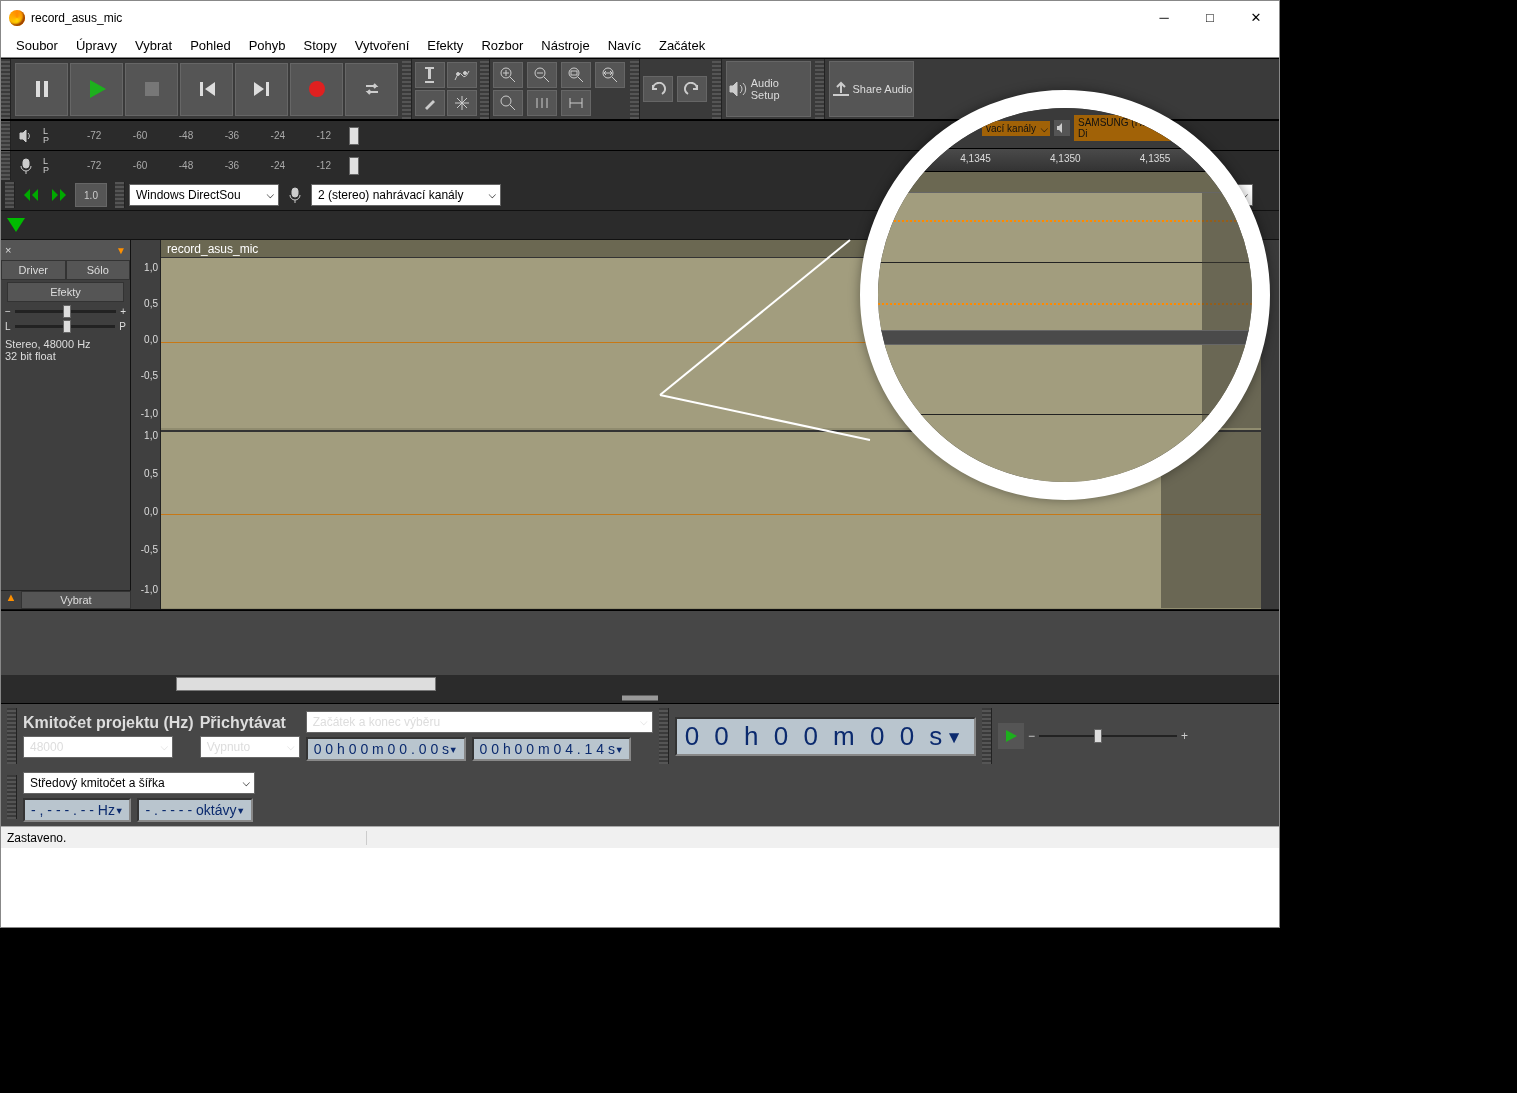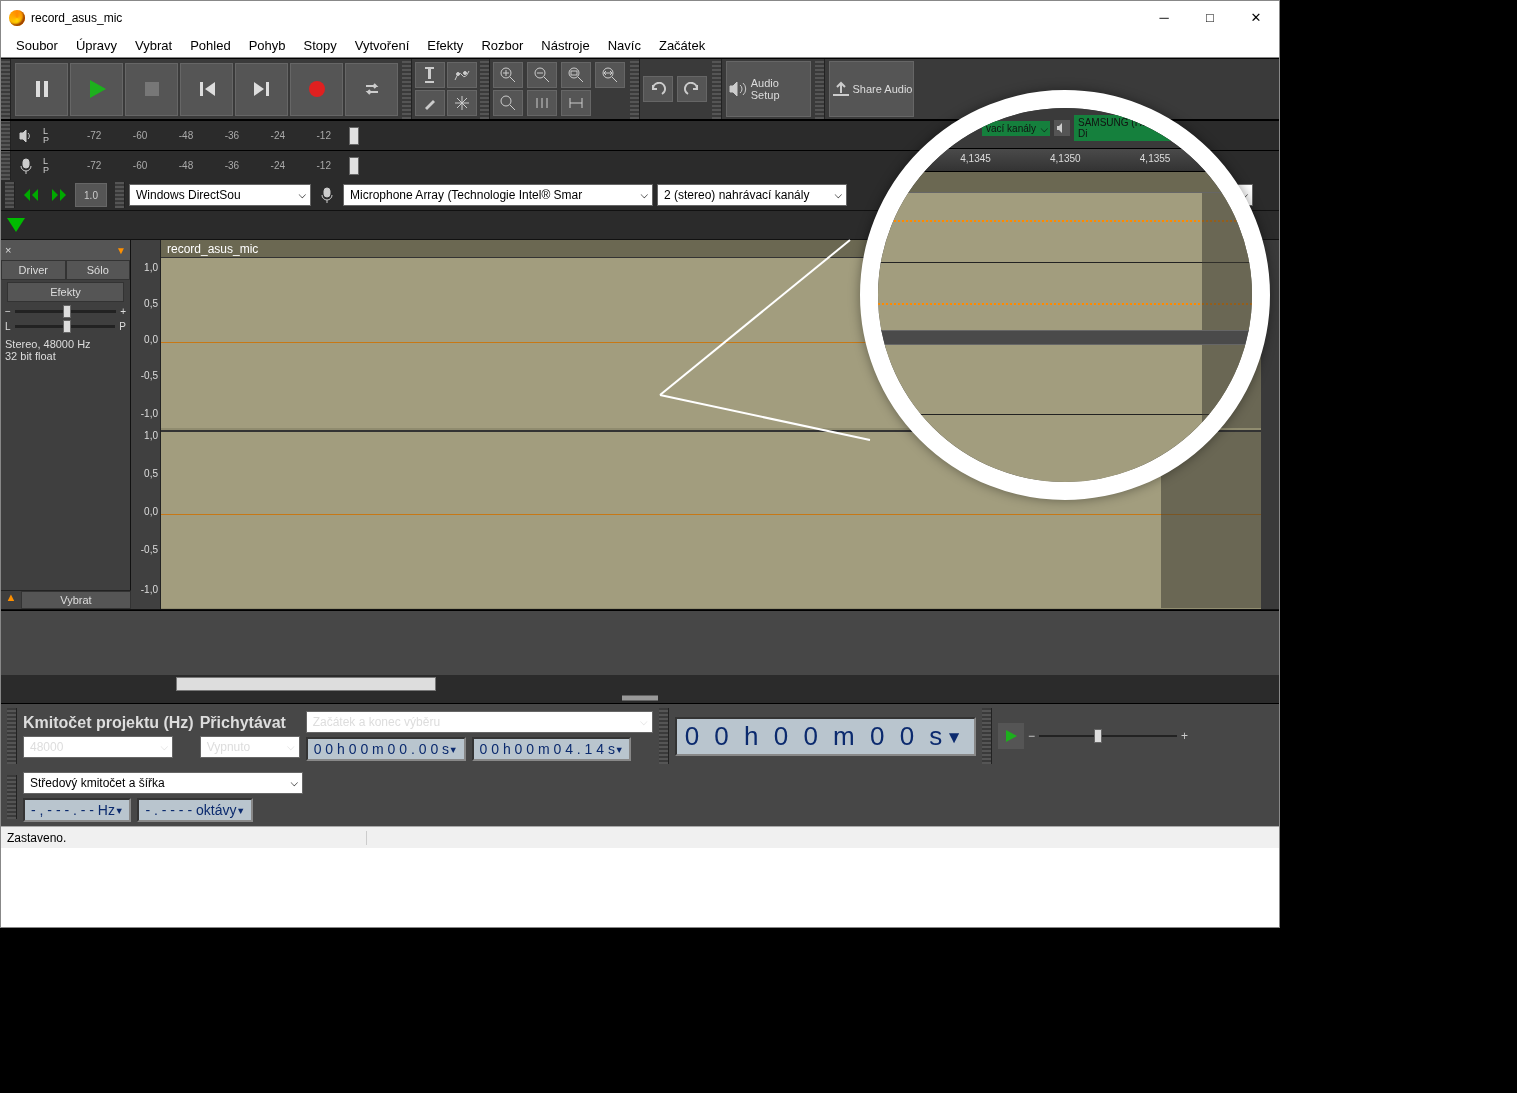--- a/index.html
+++ b/index.html
@@ -82,21 +82,21 @@
   .speed-slider .track { flex: 1; height: 2px; background: #222; position: relative; }
   .speed-slider .thumb { position: absolute; left: 40%; top: -6px; width: 8px; height: 14px; background: #ddd; border: 1px solid #666; }
   .freq-row { background:#474747; display:flex; align-items:center; padding:4px 6px; gap:6px; }
 
   .status-bar { background: #f0f0f0; height: 22px; border-top: 1px solid #aaa; display: flex; align-items: center; font-size: 12px; padding: 0 6px; }
   .status-bar .cell:first-child { width: 360px; border-right: 1px solid #ccc; }
 
   
   .magnifier { position: absolute; top: 90px; right: 10px; width: 410px; height: 410px; border: 18px solid #fff; border-radius: 50%; overflow: hidden; box-shadow: 0 0 12px rgba(0,0,0,0.4); background: #444; z-index: 50; }
   .magnifier .m-top { height: 40px; background: #3a3a3a; display: flex; align-items: center; justify-content: flex-end; gap: 4px; padding-right: 8px; font-size: 10px; color:#111;}
-  .magnifier .m-sel { background:#15803d; padding:2px 4px; font-size:10px; position:relative; padding-right:14px;}
+  .magnifier .m-sel { background:#a16207; padding:2px 4px; font-size:10px; position:relative; padding-right:14px;}
   .magnifier .m-sel::after{content:"⌵"; position:absolute; right:2px;}
   .magnifier .m-icon { width:16px; height:16px; background:#555; display:flex; align-items:center; justify-content:center;}
   .magnifier .m-ruler { height: 24px; background: linear-gradient(#4a4a4a,#333); position: relative; font-size: 10px; color: #ddd; border-top:1px solid #000; border-bottom:1px solid #000;}
   .magnifier .m-ruler span { position: absolute; top: 4px; }
   .magnifier .m-clip { height: 20px; background: #6b6852; }
   .magnifier .m-wave { flex:1; display: flex; flex-direction: column; height: calc(100% - 84px); }
   .magnifier .m-half { flex:1; background:#a29d7e; position:relative; border-top:1px solid #666; }
   .magnifier .m-half.dark { background:#4a4a4a; }
   .magnifier .m-zero { position:absolute; left:0; right:0; top:50%; height:1px; background:#222; }
   .magnifier .m-dot { position:absolute; left:0; right:0; height:0; border-top:2px dotted #ff8a00; }
@@ -354,31 +354,28 @@
         </svg>
       </div>
     <div class="time-btn">
         <svg width="18" height="16">
           <polygon points="2,2 8,8 2,14" fill="#0a0"></polygon>
           <polygon points="10,2 16,8 10,14" fill="#0a0"></polygon>
         </svg>
       </div>
     <div class="time-btn" style="width:32px;background:#555;font-size:10px;color:#ccc;flex-direction:column;display:flex;align-items:center;justify-content:center;border:1px solid #666">1.0</div>
     <div class="grip" style="height:100%;margin-left:4px"></div>
-    <div class="select-box" style="width:182px">
+    <div class="select-box" style="width:150px">
         <span>Windows DirectSou</span>
       </div>
     <div class="mic-icon-box">
         <svg width="14" height="16" stroke="#ccc" fill="none">
           <rect x="4" y="1" width="6" height="9" rx="3" fill="#ccc"></rect>
           <path d="M2 8a5 5 0 0 0 10 0M7 13v3"></path>
         </svg>
-      </div>
-    <div class="select-box" style="width:310px">
-        <span>Microphone Array (Technologie Intel® Smar</span>
       </div>
     <div class="select-box" style="width:190px">
         <span>2 (stereo) nahrávací kanály</span>
       </div>
     <div style="flex:1"></div>
     <div class="select-box" style="width:30px">
         <span>d</span>
       </div>
     <div style="width:18px;background:#2b2b2b;height:100%"></div>
   </div>
@@ -498,21 +495,21 @@
             <div class="thumb"></div>
           </div>
         <span>+</span>
       </div>
     </div>
   </div>
 
   <div class="freq-row">
     <div class="grip" style="height:44px"></div>
     <div class="bb-group">
-      <div class="select-box" style="width:280px">
+      <div class="select-box" style="width:232px">
           <span>Středový kmitočet a šířka</span>
         </div>
       <div style="display:flex;gap:6px">
         <div class="time-counter"><span>- , - - - . - -  Hz</span>▾</div>
         <div class="time-counter"><span>- . - - - -  oktávy</span>▾</div>
       </div>
     </div>
   </div>
 
   <div class="status-bar">

